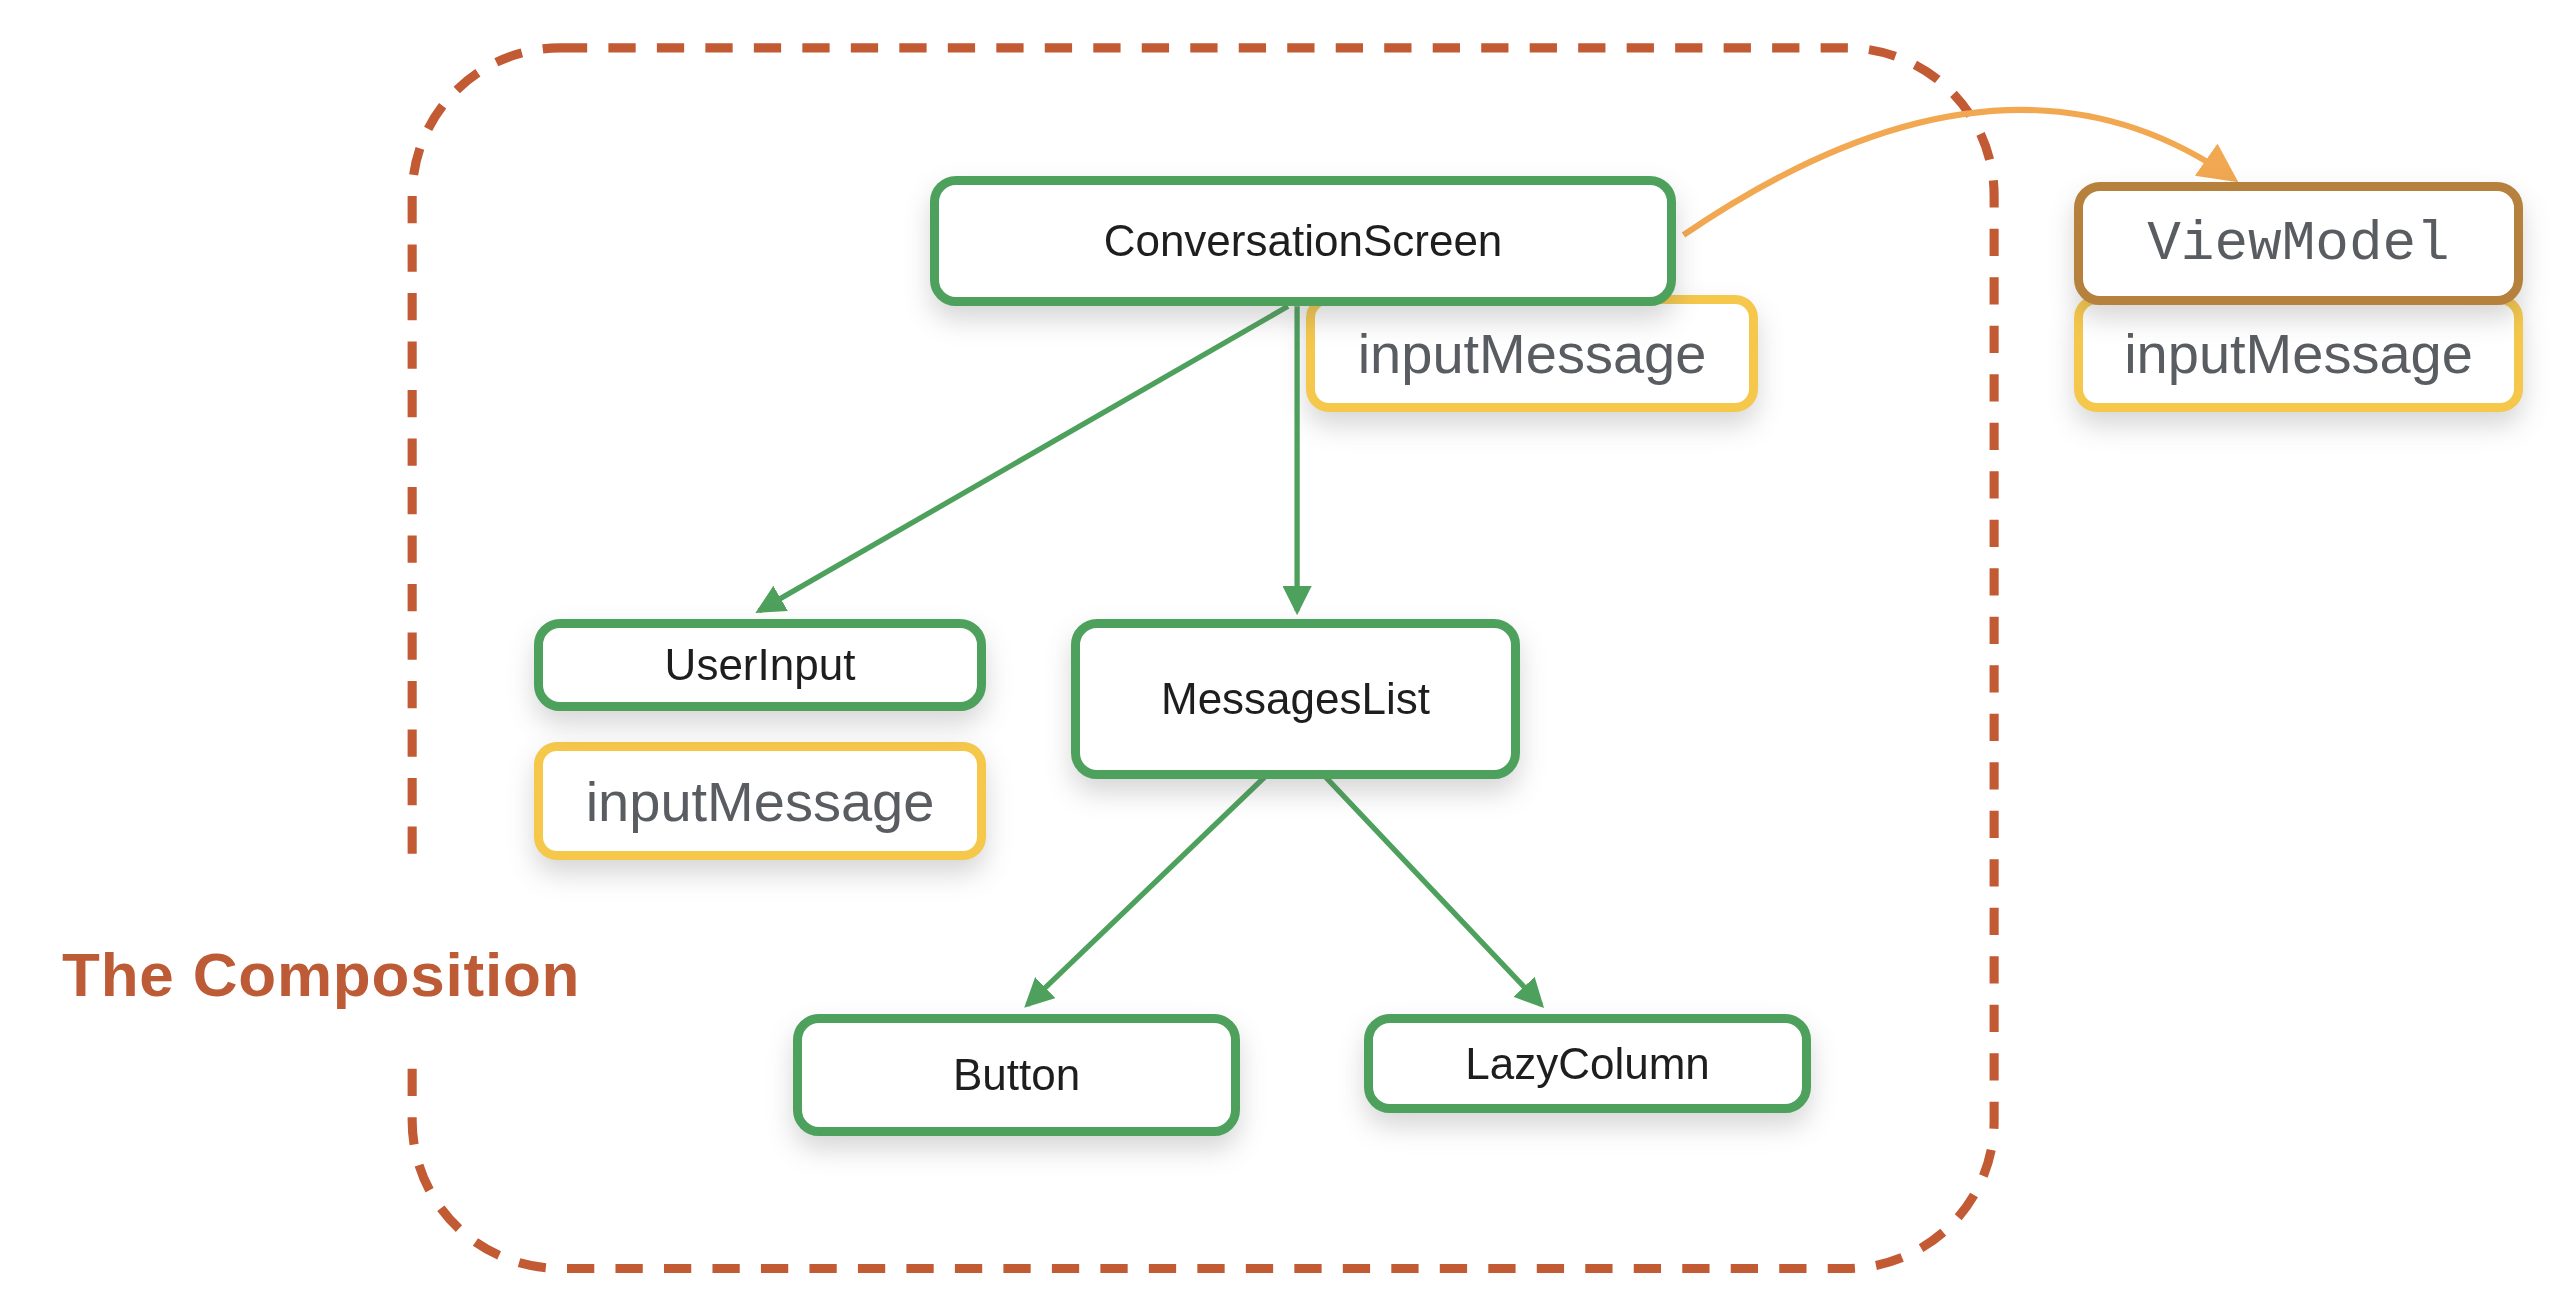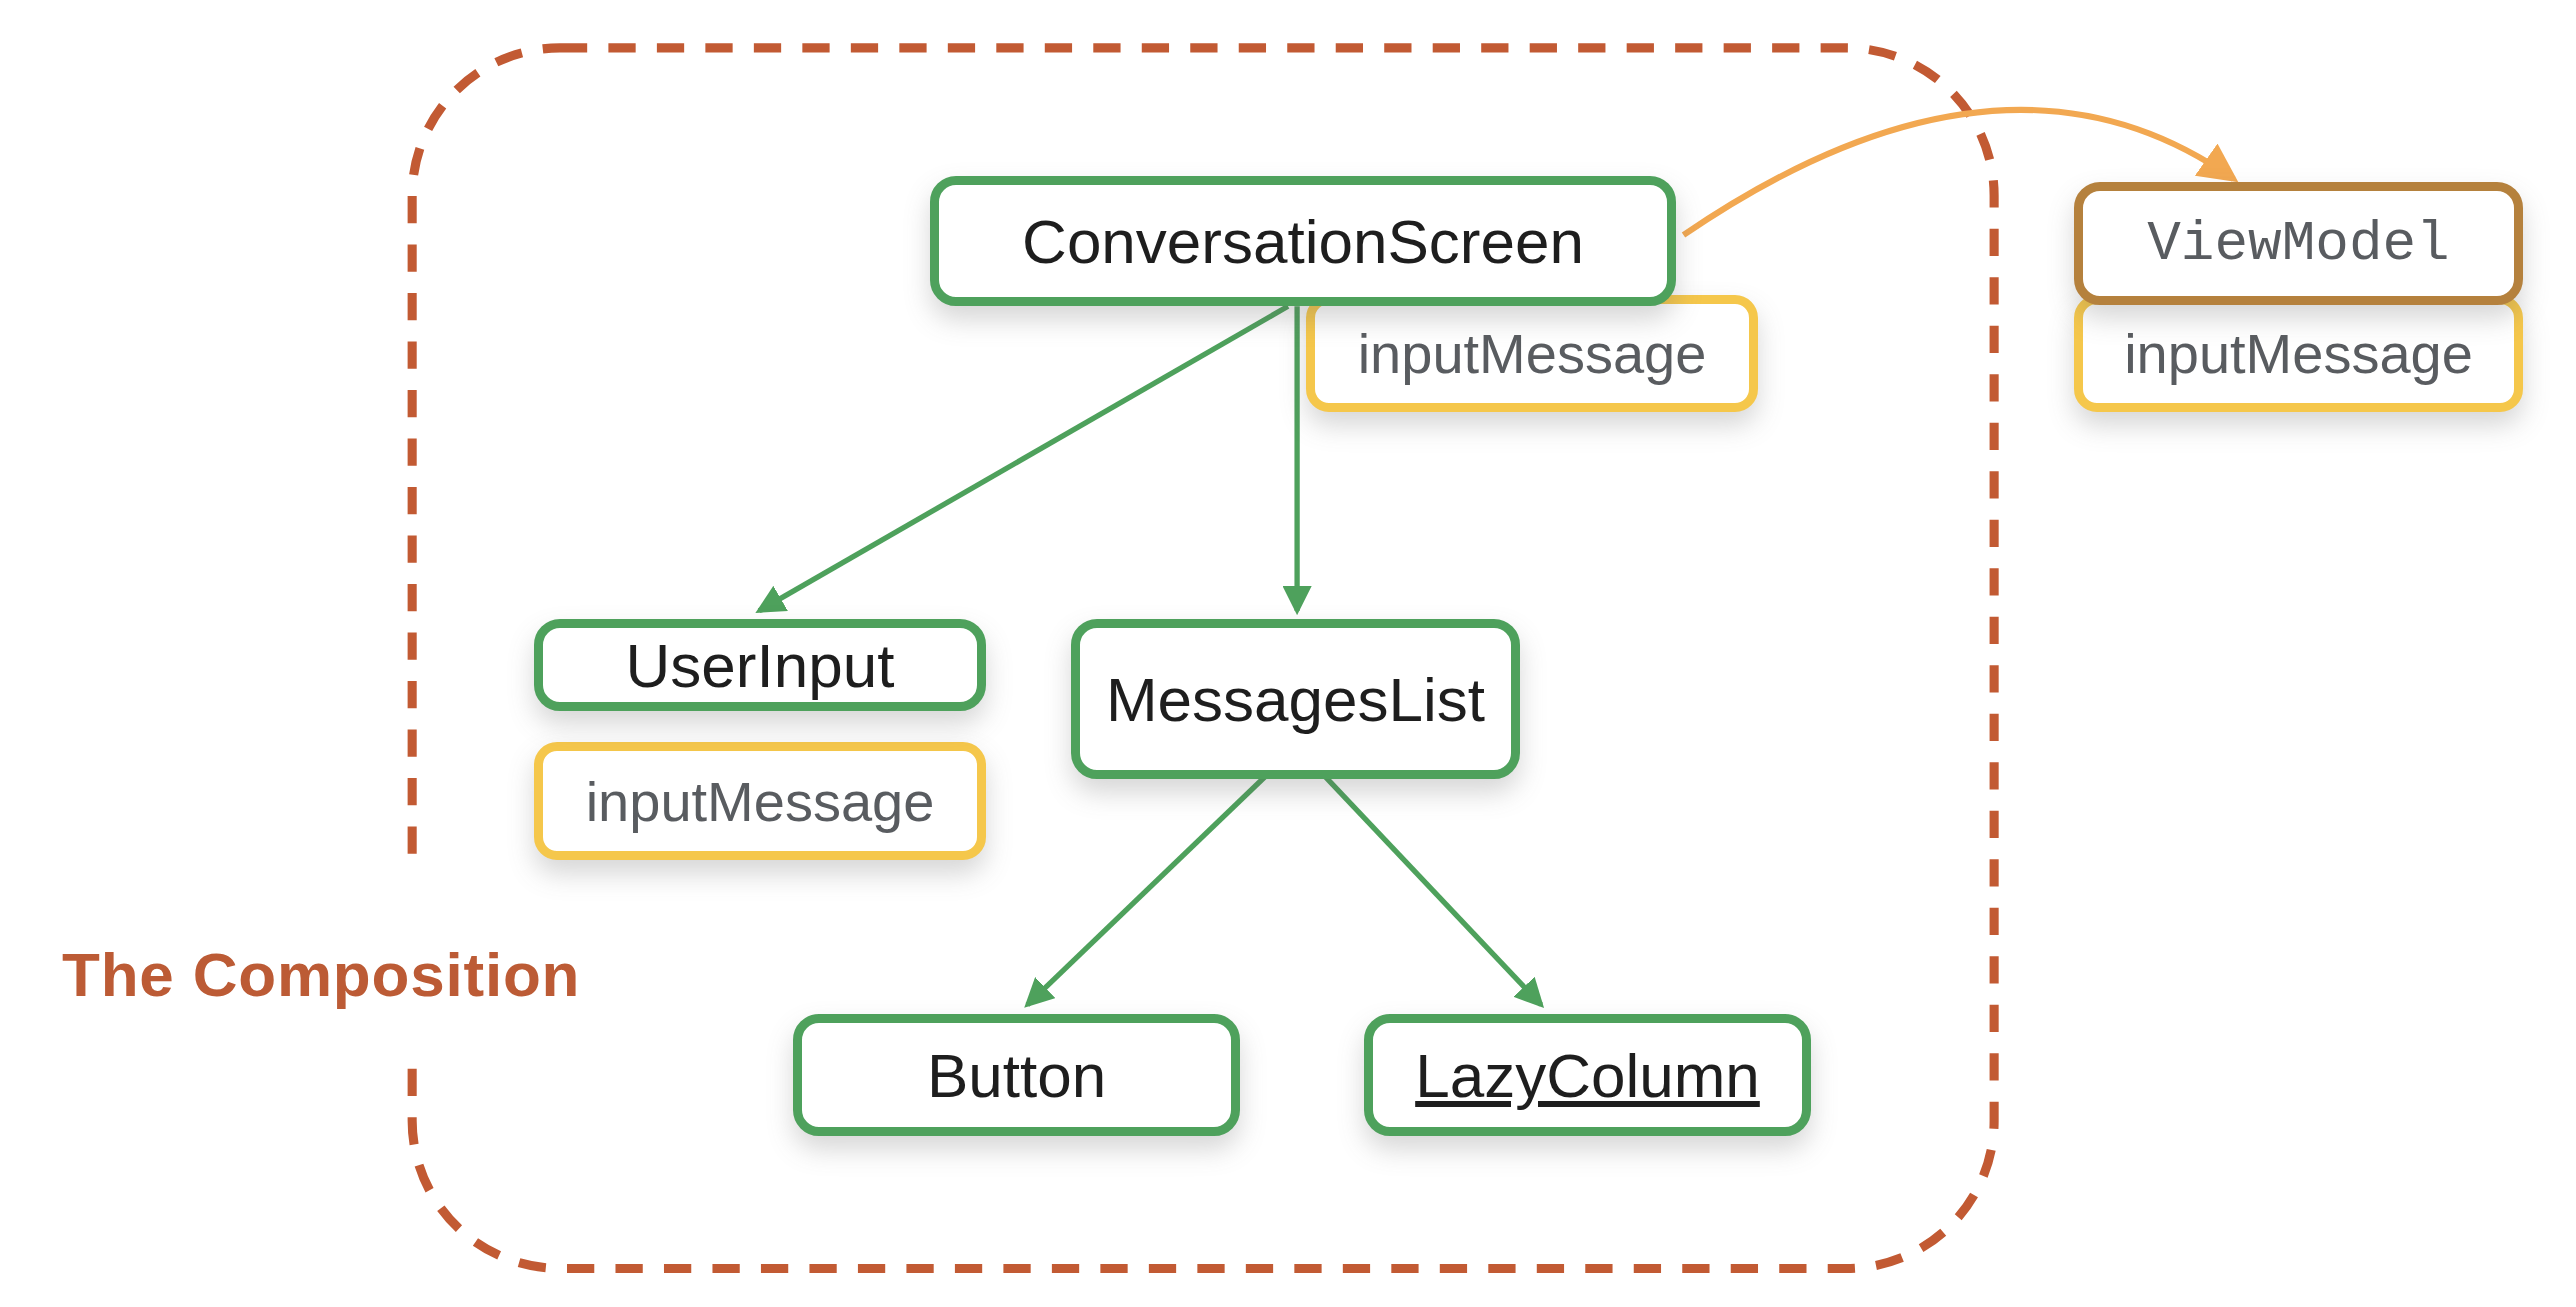--- a/index.html
+++ b/index.html
@@ -52,21 +52,21 @@
     align-items: center;
     justify-content: center;
     text-align: center;
     border-radius: 26px;
     box-shadow: 0 13.6px 26px rgba(96, 96, 96, 0.25);
     white-space: nowrap;
   }
   .green-node {
     border: 9.8px solid var(--c-green, #4EA15C);
     color: var(--c-text_dark, #1E1E1E);
-    font-size: 62px;
+    font-size: 44px;
     z-index: 3;
   }
   .brown-node {
     border: 9.8px solid var(--c-brown, #B5813D);
     color: var(--c-text_gray, #595C60);
     font-size: 56px;
     z-index: 3;
   }
   .state-node {
     border: 9.8px solid var(--c-yellow, #F5C74B);
@@ -131,21 +131,21 @@
   </div>
 
   <div class="node green-node" style="left:1071px; top:619px; width:449px; height:160px;">
     <span>MessagesList</span>
   </div>
 
   <div class="node green-node" style="left:793px; top:1014px; width:447px; height:122px;">
     <span>Button</span>
   </div>
 
-  <div class="node green-node" style="left:1364px; top:1014px; width:447px; height:122px;text-decoration:underline;">
+  <div class="node green-node" style="left:1364px; top:1014px; width:447px; height:99px;">
     <span>LazyColumn</span>
   </div>
 
   <div class="node brown-node" style="left:2074px; top:182px; width:449px; height:123px;font-family:Liberation Mono, monospace;">
     <span>ViewModel</span>
   </div>
 
   <div class="node state-node" style="left:2074px; top:295px; width:449px; height:117px;">
     <span>inputMessage</span>
   </div>

